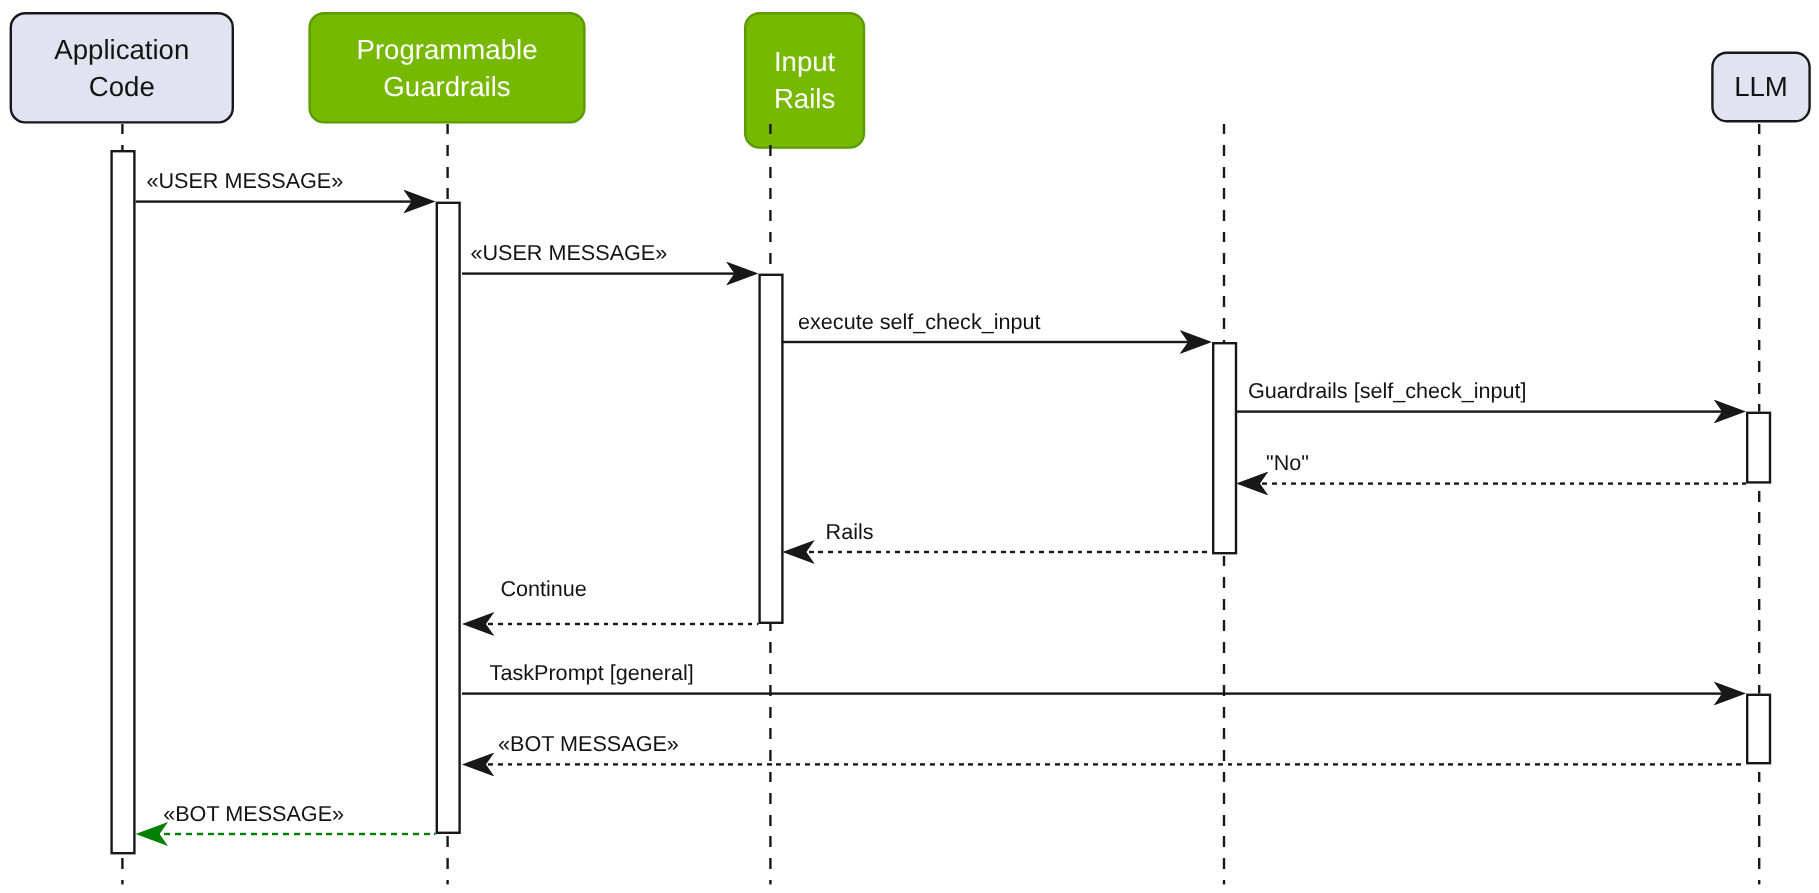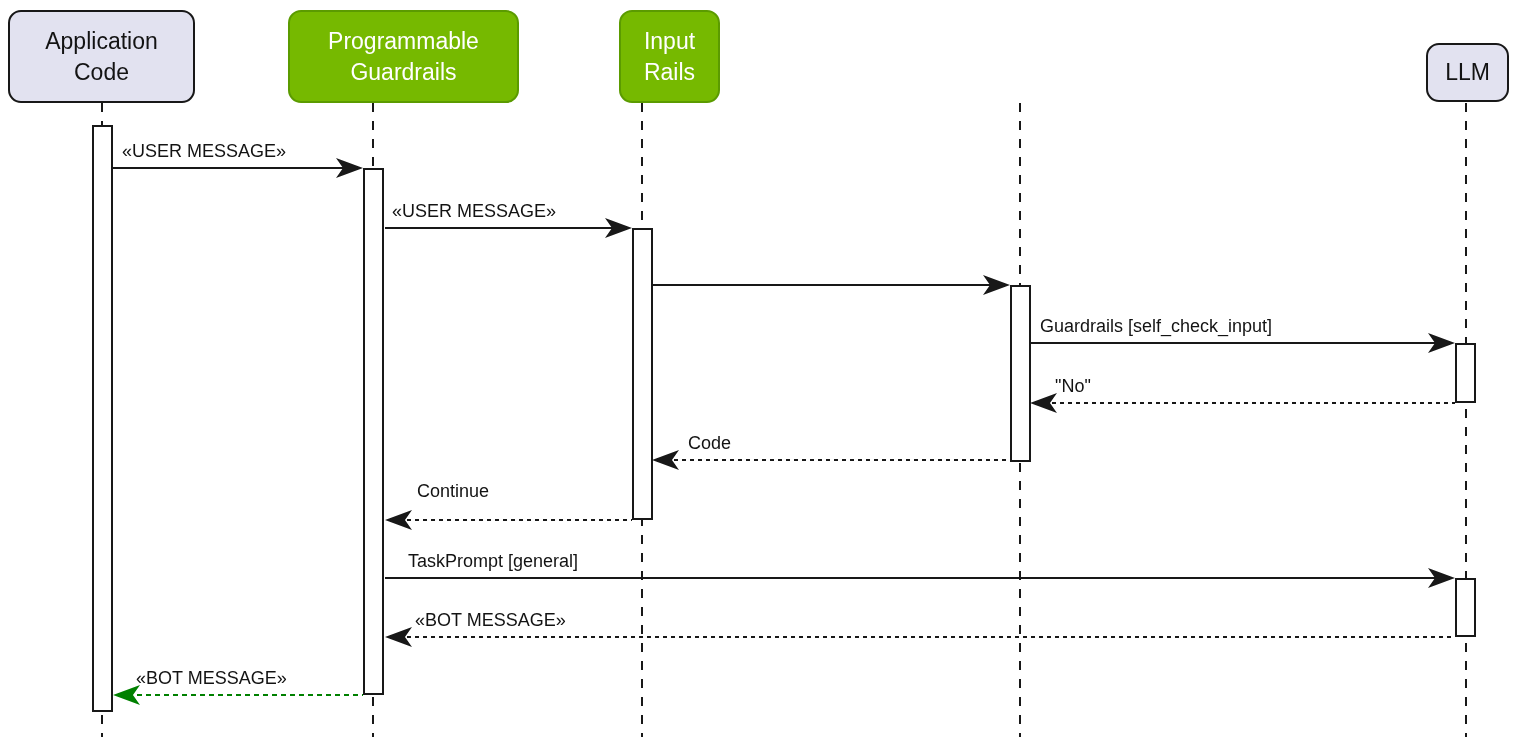--- a/index.html
+++ b/index.html
@@ -22,21 +22,20 @@
     background:var(--participant-fill);
     border:2px solid var(--participant-border);
     border-radius:13px;
     display:flex;align-items:center;justify-content:center;text-align:center;
     font-size:23px;line-height:31px;color:#131313;padding:2px 8px;
   }
   .participant.highlight{
     background:var(--highlight-fill);
     border-color:var(--highlight-border);
     color:var(--highlight-text);
-    margin-left:31px;
   }
   .lifeline{
     position:absolute;width:2px;
     background:repeating-linear-gradient(to bottom,var(--participant-border) 0 9px,transparent 9px 18px);
   }
   .activation{
     position:absolute;width:21px;box-sizing:border-box;
     background:#FFFFFF;border:2px solid var(--participant-border);
   }
   .msg-line{position:absolute;height:2px;background:var(--arrow-dark);}
@@ -58,21 +57,21 @@
 <body>
 
 <div class="diagram">
 
   <div class="participant" style="left:8px;top:10px;width:187px;height:93px">
     <span>Application Code</span>
   </div>
   <div class="participant highlight" style="left:257px;top:10px;width:231px;height:93px">
     <span>Programmable Guardrails</span>
   </div>
-  <div class="participant highlight" style="left:588px;top:10px;width:101px;height:93px">
+  <div class="participant highlight" style="left:620px;top:10px;width:101px;height:114px">
     <span>Input Rails</span>
   </div>
   <div class="participant" style="left:1426px;top:43px;width:83px;height:59px">
     <span>LLM</span>
   </div>
 
   <div class="lifeline" style="left:101px;top:103px;height:634px"></div>
   <div class="lifeline" style="left:372px;top:103px;height:634px"></div>
   <div class="lifeline" style="left:641px;top:103px;height:634px"></div>
   <div class="lifeline" style="left:1019px;top:103px;height:634px"></div>
@@ -86,32 +85,33 @@
   <div class="activation" style="left:1455px;top:578px;height:59px"></div>
 
   <div class="msg-label" style="left:122px;top:138px">«USER MESSAGE»</div>
   <div class="msg-line" style="left:113px;top:167px;width:240px"></div>
   <div class="arrowhead right" style="left:336px;top:158px"></div>
 
   <div class="msg-label" style="left:392px;top:198px">«USER MESSAGE»</div>
   <div class="msg-line" style="left:385px;top:227px;width:237px"></div>
   <div class="arrowhead right" style="left:605px;top:218px"></div>
 
+  <div class="msg-label" style="left:665px;top:255px">execute self_check_input</div>
   <div class="msg-line" style="left:652px;top:284px;width:348px"></div>
   <div class="arrowhead right" style="left:983px;top:275px"></div>
 
   <div class="msg-label" style="left:1040px;top:313px">Guardrails [self_check_input]</div>
   <div class="msg-line" style="left:1030px;top:342px;width:415px"></div>
   <div class="arrowhead right" style="left:1428px;top:333px"></div>
 
   <div class="msg-label" style="left:1055px;top:373px">"No"</div>
   <div class="msg-line dashed" style="left:1036px;top:402px;width:419px"></div>
   <div class="arrowhead left" style="left:1030px;top:393px"></div>
 
-  <div class="msg-label" style="left:688px;top:430px">Code</div>
+  <div class="msg-label" style="left:688px;top:430px">Rails</div>
   <div class="msg-line dashed" style="left:658px;top:459px;width:352px"></div>
   <div class="arrowhead left" style="left:652px;top:450px"></div>
 
   <div class="msg-label" style="left:417px;top:478px">Continue</div>
   <div class="msg-line dashed" style="left:391px;top:519px;width:241px"></div>
   <div class="arrowhead left" style="left:385px;top:510px"></div>
 
   <div class="msg-label" style="left:408px;top:548px">TaskPrompt [general]</div>
   <div class="msg-line" style="left:385px;top:577px;width:1060px"></div>
   <div class="arrowhead right" style="left:1428px;top:568px"></div>

